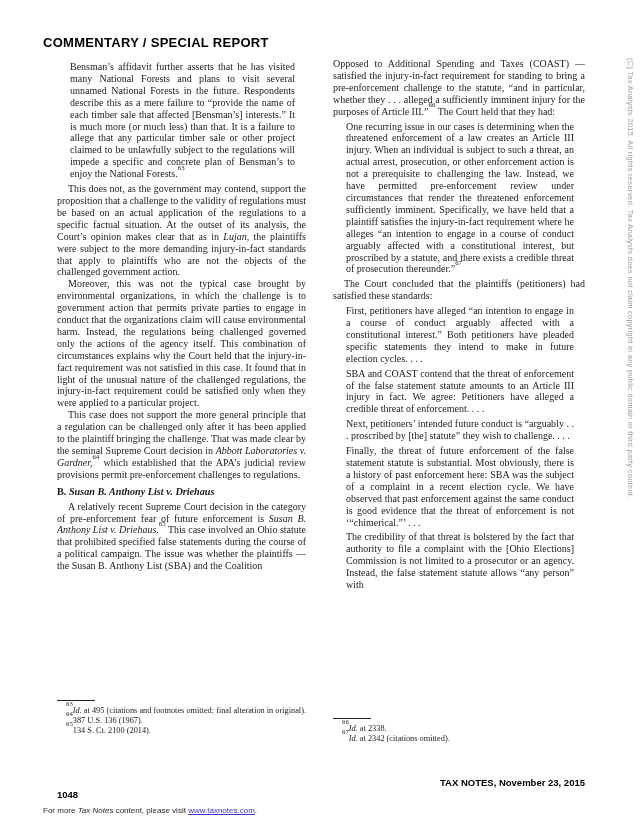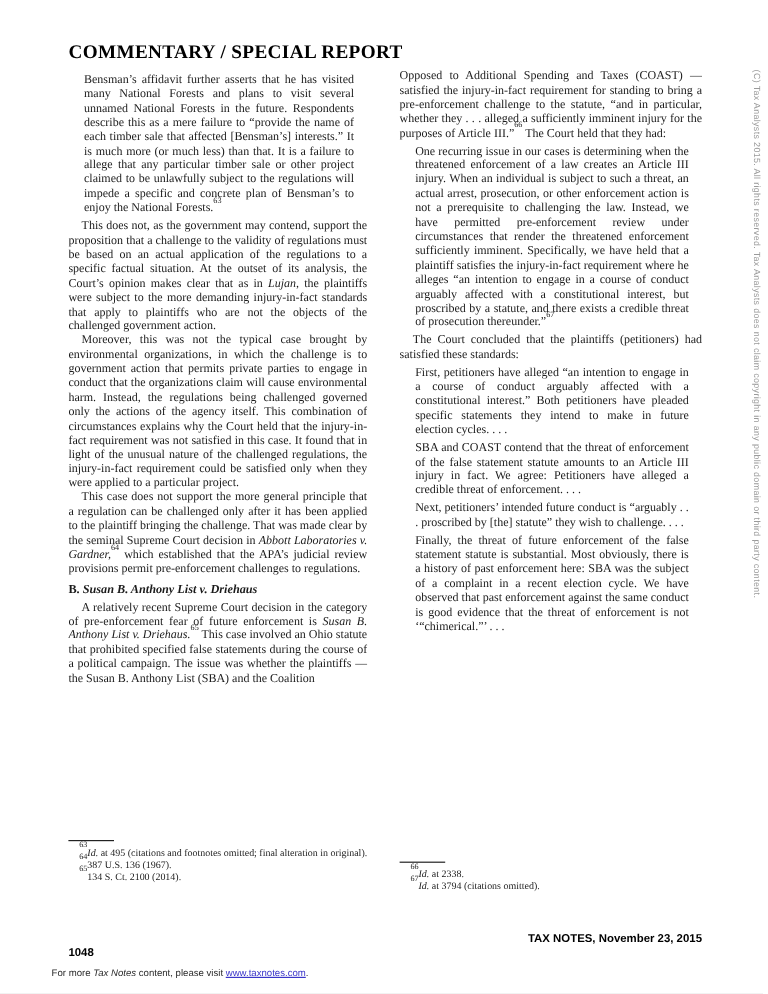--- a/index.html
+++ b/index.html
@@ -2,23 +2,23 @@
 <html style="--link-color: #3a35c9; --copyright-color: #9a9a9a;"><head>
 <meta charset="utf-8">
 <style>
   html,body{margin:0;padding:0;background:#e8e8e8;}
   .page{
     position:relative;width:640px;height:828px;margin:0 auto;
     background:#ffffff;overflow:hidden;
     font-family:"Liberation Serif",serif;color:#1b1b1b;
   }
   .report-header{
-    position:absolute;left:57px;top:35px;
-    font-family:Liberation Serif, serif;font-weight:bold;
-    font-size:16px;letter-spacing:.3px;color:#000;
+    position:absolute;left:43px;top:35px;
+    font-family:Liberation Sans, sans-serif;font-weight:bold;
+    font-size:13px;letter-spacing:.3px;color:#000;
   }
   .col{
     position:absolute;top:58px;font-size:10px;line-height:11.9px;
     text-align:justify;overflow:hidden;
   }
   #left-col{left:57px;width:249px;height:640px;}
   #right-col{left:333px;width:252px;height:656px;}
   .p{margin:0;text-indent:11px;}
   .p.noindent{text-indent:0;}
   .bq{margin:3px 11px 3px 13px;text-indent:0;}
@@ -65,32 +65,33 @@
       <div class="p"><span>A relatively recent Supreme Court decision in the category of pre-enforcement fear of future enforcement is </span><span style="font-style: italic;">Susan B. Anthony List v. Driehaus.</span><sup>65</sup><span> This case involved an Ohio statute that prohibited specified false statements during the course of a political campaign. The issue was whether the plaintiffs — the Susan B. Anthony List (SBA) and the Coalition</span></div>
     </div>
   <div class="col" id="right-col">
       <div class="p noindent"><span>Opposed to Additional Spending and Taxes (COAST) — satisfied the injury-in-fact requirement for standing to bring a pre-enforcement challenge to the statute, “and in particular, whether they . . . alleged a sufficiently imminent injury for the purposes of Article III.”</span><sup>66</sup><span> The Court held that they had:</span></div>
       <div class="bq"><span>One recurring issue in our cases is determining when the threatened enforcement of a law creates an Article III injury. When an individual is subject to such a threat, an actual arrest, prosecution, or other enforcement action is not a prerequisite to challenging the law. Instead, we have permitted pre-enforcement review under circumstances that render the threatened enforcement sufficiently imminent. Specifically, we have held that a plaintiff satisfies the injury-in-fact requirement where he alleges “an intention to engage in a course of conduct arguably affected with a constitutional interest, but proscribed by a statute, and there exists a credible threat of prosecution thereunder.”</span><sup>67</sup></div>
       <div class="p"><span>The Court concluded that the plaintiffs (petitioners) had satisfied these standards:</span></div>
       <div class="bq"><span>First, petitioners have alleged “an intention to engage in a course of conduct arguably affected with a constitutional interest.” Both petitioners have pleaded specific statements they intend to make in future election cycles. . . .</span></div>
       <div class="bq"><span>SBA and COAST contend that the threat of enforcement of the false statement statute amounts to an Article III injury in fact. We agree: Petitioners have alleged a credible threat of enforcement. . . .</span></div>
       <div class="bq"><span>Next, petitioners’ intended future conduct is “arguably . . . proscribed by [the] statute” they wish to challenge. . . .</span></div>
       <div class="bq"><span>Finally, the threat of future enforcement of the false statement statute is substantial. Most obviously, there is a history of past enforcement here: SBA was the subject of a complaint in a recent election cycle. We have observed that past enforcement against the same conduct is good evidence that the threat of enforcement is not ‘“chimerical.”’ . . .</span></div>
+      <div class="bq"><span>The credibility of that threat is bolstered by the fact that authority to file a complaint with the [Ohio Elections] Commission is not limited to a prosecutor or an agency. Instead, the false statement statute allows “any person” with</span></div>
     </div>
 
   <div class="footnotes" id="left-foot">
     <hr class="fn-rule">
   <p class="fn"><sup>63</sup><span style="font-style: italic;">Id.</span><span> at 495 (citations and footnotes omitted; final alteration in original).</span></p>
       <p class="fn"><sup>64</sup><span>387 U.S. 136 (1967).</span></p>
       <p class="fn"><sup>65</sup><span>134 S. Ct. 2100 (2014).</span></p>
     </div>
   <div class="footnotes" id="right-foot">
     <hr class="fn-rule">
   <p class="fn"><sup>66</sup><span style="font-style: italic;">Id.</span><span> at 2338.</span></p>
-      <p class="fn"><sup>67</sup><span style="font-style: italic;">Id.</span><span> at 3794 (citations omitted).</span></p>
+      <p class="fn"><sup>67</sup><span style="font-style: italic;">Id.</span><span> at 2342 (citations omitted).</span></p>
     </div>
 
   <div class="folio" id="folio-left">1048</div>
   <div class="folio" id="folio-right">TAX NOTES, November 23, 2015</div>
 
   <div class="bottom-note"><span>For more </span><span style="font-style: italic;">Tax Notes</span><span> content, please visit </span><a href="#">www.taxnotes.com</a><span>.</span></div>
 
 </div>
 
 </body></html>

